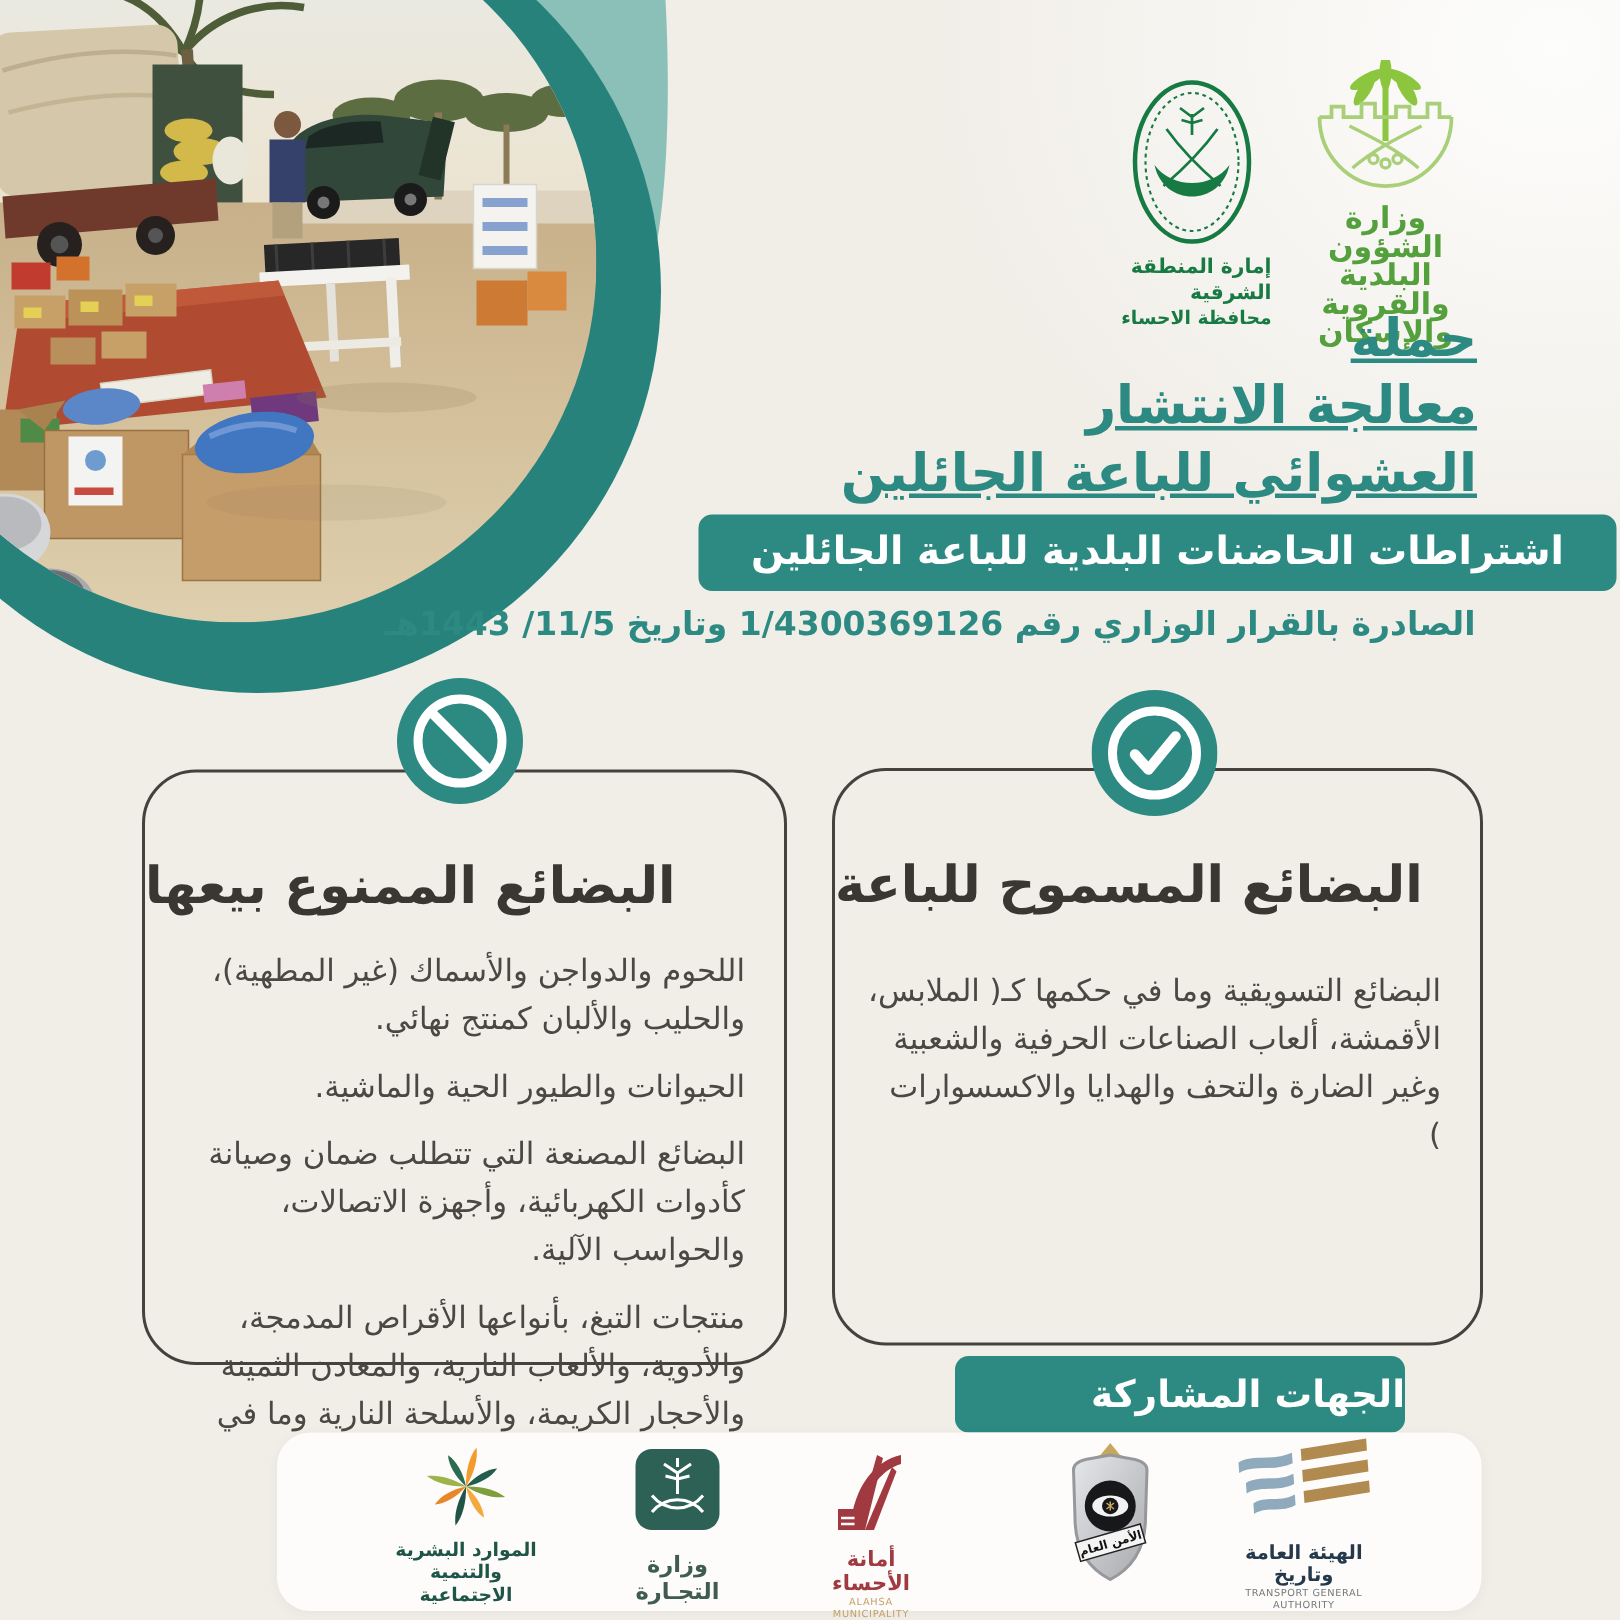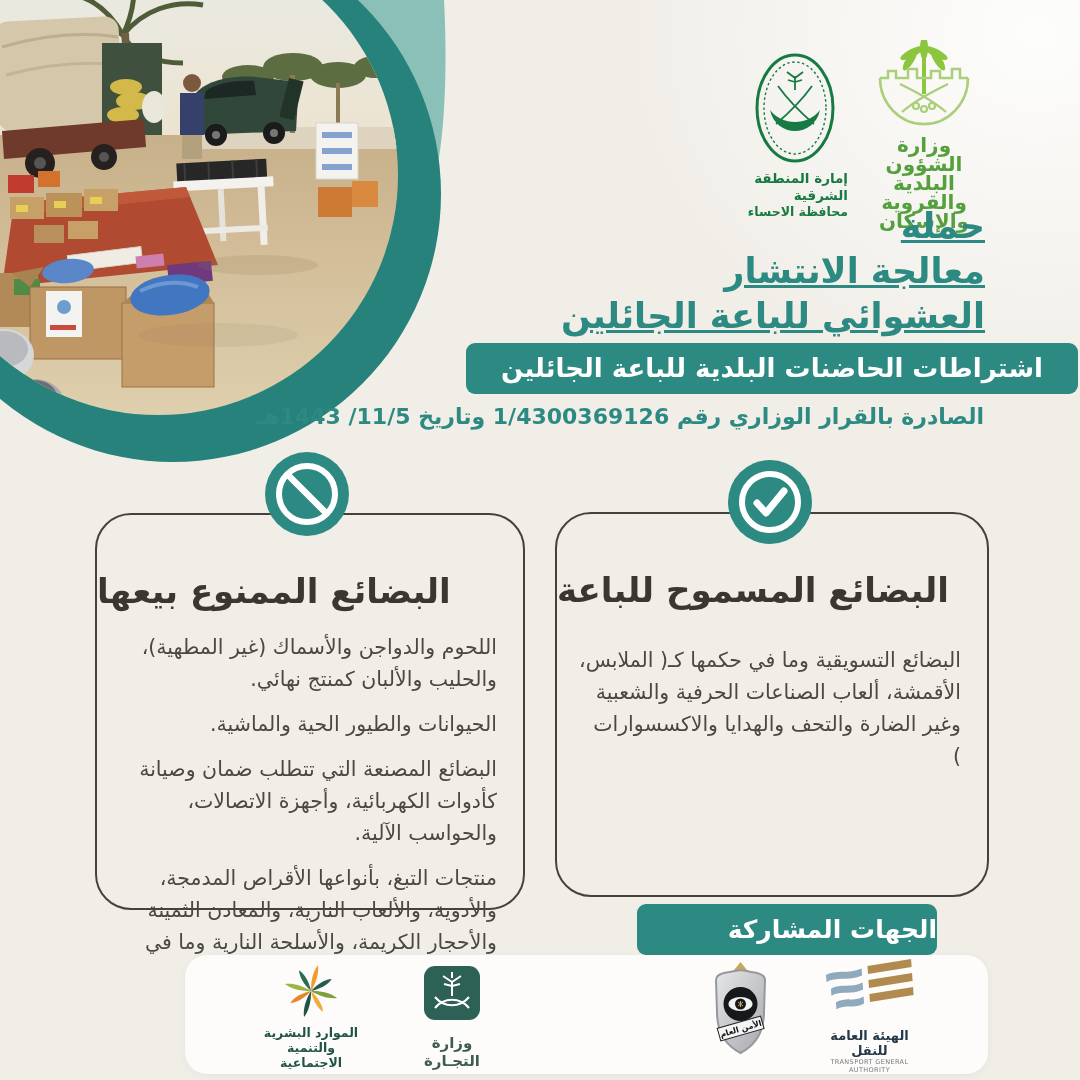--- a/index.html
+++ b/index.html
@@ -330,20 +330,33 @@
         <g stroke="#ffffff" stroke-width="2" fill="none">
           <path d="M32 16 v14"></path>
           <path d="M32 16 l-9 -6 M32 16 l9 -6 M32 20 l-8 -2 M32 20 l8 -2 M32 12 l0 -6"></path>
           <path d="M15 42 C24 31 40 31 49 42"></path>
           <path d="M15 31 C24 42 40 42 49 31"></path>
         </g>
       </svg>
       <div class="ar">وزارة التجـارة</div>
     </div>
 
+    <div class="plogo plogo-alahsa">
+      <svg viewBox="0 0 52 64" width="52" height="64">
+        <g fill="#a03a40">
+          <path d="M12 58 C14 30 28 12 46 8 L46 14 C32 18 20 34 18 58 Z"></path>
+          <path d="M16 58 L30 8 L34 10 L22 58 Z"></path>
+          <path d="M22 58 L40 16 L43 19 L28 58 Z"></path>
+          <rect x="4" y="44" width="13" height="14"></rect>
+        </g>
+        <path d="M6 50 h9 M6 54 h9" stroke="#ffffff" stroke-width="1.6"></path>
+      </svg>
+      <div class="ar">أمانة الأحساء</div>
+      <div class="en">ALAHSA MUNICIPALITY</div>
+    </div>
 
     <div class="plogo plogo-security">
       <svg viewBox="0 0 67 98" width="67" height="98">
         <defs>
           <linearGradient id="silver" x1="0" y1="0" x2="1" y2="1">
             <stop offset="0" stop-color="#e6e7e9"></stop>
               <stop offset="1" stop-color="#a8a9ad"></stop>
           </linearGradient>
         </defs>
         <g>
@@ -370,19 +383,19 @@
             <path d="M46 22 L90 18 L90 26 L46 30 Z"></path>
             <path d="M46 36 L90 32 L90 40 L46 44 Z"></path>
           </g>
           <g fill="#8fa9bd">
             <path d="M4 14 C14 9 26 15 40 10 L40 17 C26 22 14 16 4 21 Z"></path>
             <path d="M8 28 C18 23 28 29 40 24 L40 31 C28 36 18 30 8 35 Z"></path>
             <path d="M12 42 C21 37 30 43 40 38 L40 45 C30 50 21 44 12 49 Z"></path>
           </g>
         </g>
       </svg>
-      <div class="ar">الهيئة العامة للنقل</div>
+      <div class="ar">الهيئة العامة وتاريخ</div>
       <div class="en">TRANSPORT GENERAL AUTHORITY</div>
     </div>
 
   </div>
 
 </div>
 
 </body></html>

